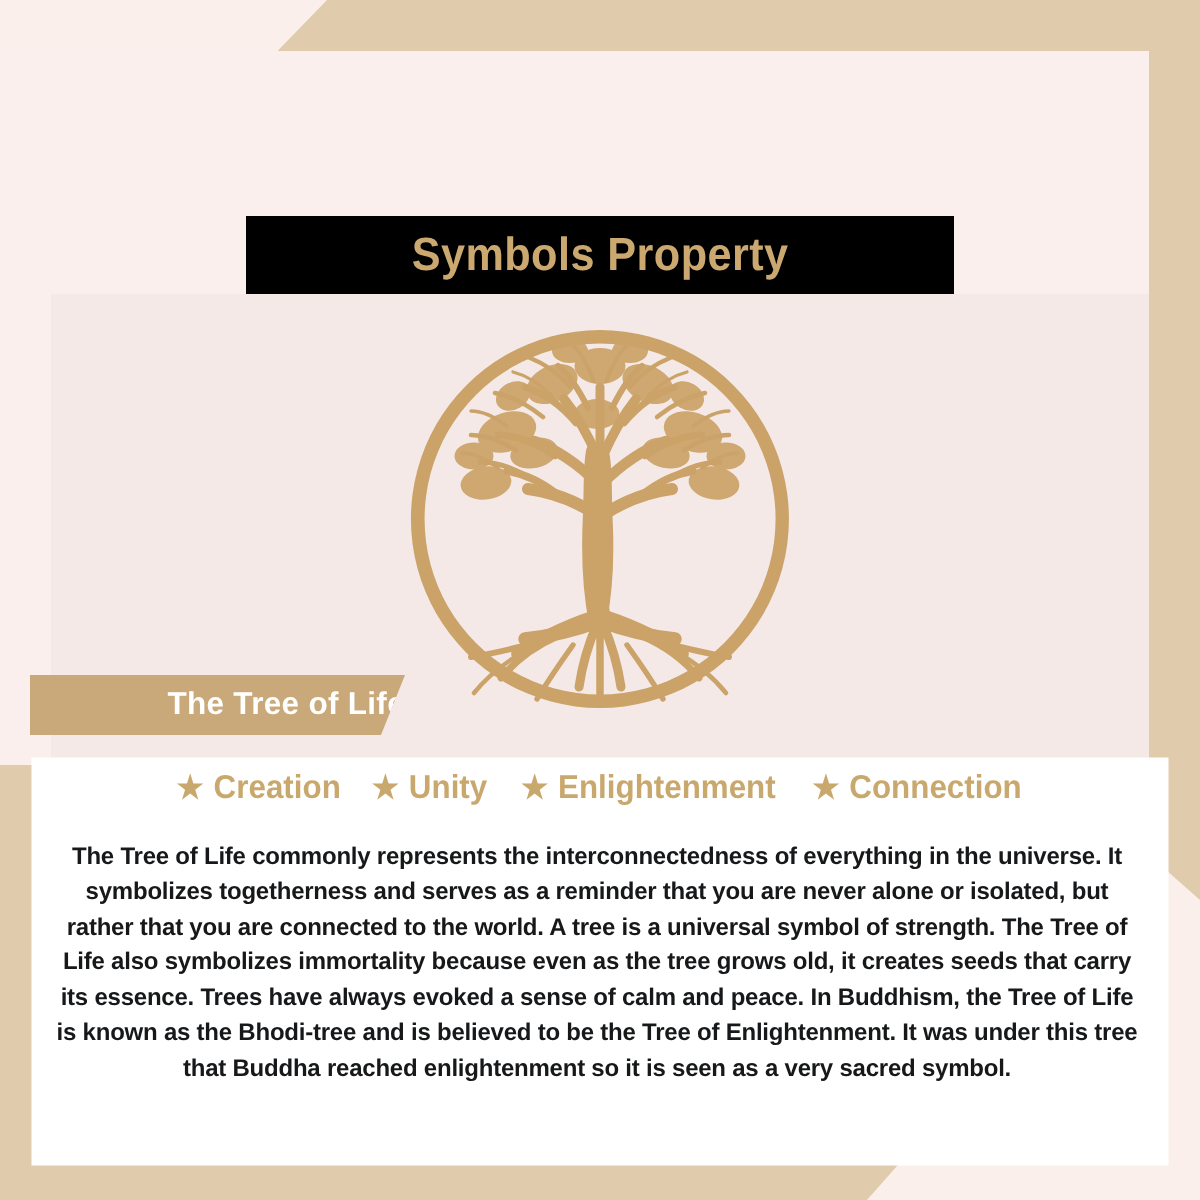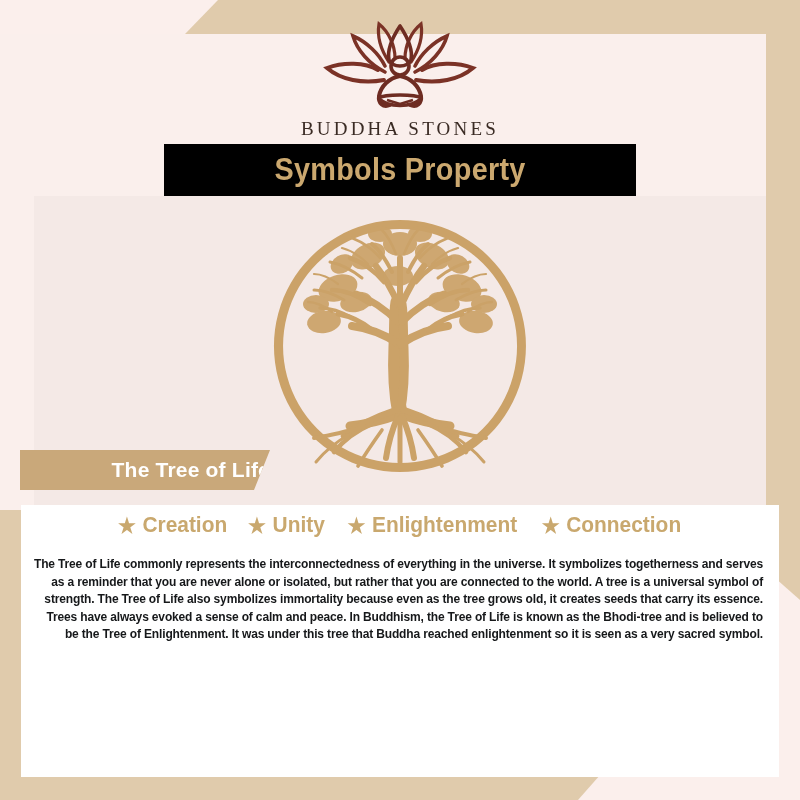--- a/index.html
+++ b/index.html
@@ -170,66 +170,41 @@
     transform: scaleX(0.95);
   }
   .star {
     color: #C9A86E;
     font-size: 21px;
     line-height: 1;
   }
 
   .body-text {
     padding: 6px 16px 0 12px;
-    font-size: 12px;
+    font-size: 16px;
     font-weight: bold;
     color: #16181A;
     line-height: 1.465;
-    text-align: right;
+    text-align: center;
     letter-spacing: -0.15px;
   }
 </style>
 </head>
 <body>
 
 <div class="page">
 
   <div class="band band-top"></div>
   <div class="band band-right"></div>
   <div class="band band-left"></div>
   <div class="band band-bottom"></div>
 
   <div class="inner-panel"></div>
   <div class="panel-shade"></div>
 
-  <div class="logo-wrap">
-    <svg class="logo-mark" width="190" height="96" viewBox="0 0 190 96">
-      <g fill="none" stroke="#7B3226" stroke-width="3.4" stroke-linecap="round">
-
-        <path d="M79 62 C58 66 36 62 22 50 C38 44 60 44 73 52" stroke-width="4"></path>
-        <path d="M80 54 C64 46 52 32 48 18 C62 24 74 36 80 48" stroke-width="3.6"></path>
-        <path d="M84 44 C76 32 72 18 74 6 C84 14 90 28 90 40" stroke-width="3.2"></path>
-
-        <path d="M111 62 C132 66 154 62 168 50 C152 44 130 44 117 52" stroke-width="4"></path>
-        <path d="M110 54 C126 46 138 32 142 18 C128 24 116 36 110 48" stroke-width="3.6"></path>
-        <path d="M106 44 C114 32 118 18 116 6 C106 14 100 28 100 40" stroke-width="3.2"></path>
-      </g>
-
-      <path d="M95 8 C87 20 82 32 84 42 C88 50 102 50 106 42 C108 32 103 20 95 8 Z" fill="none" stroke="#6E2C22" stroke-width="3.6" stroke-linejoin="round"></path>
-
-      <circle cx="95" cy="48" r="9" fill="none" stroke="#6E2C22" stroke-width="3.6"></circle>
-
-      <path d="M95 58 C84 60 76 68 74 78 C73 85 78 90 85 87" fill="none" stroke="#6E2C22" stroke-width="4" stroke-linecap="round"></path>
-      <path d="M95 58 C106 60 114 68 116 78 C117 85 112 90 105 87" fill="none" stroke="#6E2C22" stroke-width="4" stroke-linecap="round"></path>
-
-      <path d="M74 80 C80 90 110 90 116 80 C110 76 80 76 74 80 Z" fill="none" stroke="#6E2C22" stroke-width="3.6" stroke-linejoin="round"></path>
-      <path d="M82 82 L95 86 L108 82" fill="none" stroke="#6E2C22" stroke-width="2.6"></path>
-    </svg>
-    <div class="logo-text">BUDDHA STONES</div>
-  </div>
 
   <div class="title-strip">
     <div class="title-text">Symbols Property</div>
   </div>
 
   <div class="tree-wrap">
     <svg width="256" height="256" viewBox="0 0 256 256">
       <g fill="#CBA268">
 
         <path d="M128 2 A126 126 0 1 1 127.9 2 Z M128 11 A117 117 0 1 0 128.1 11 Z"></path>

